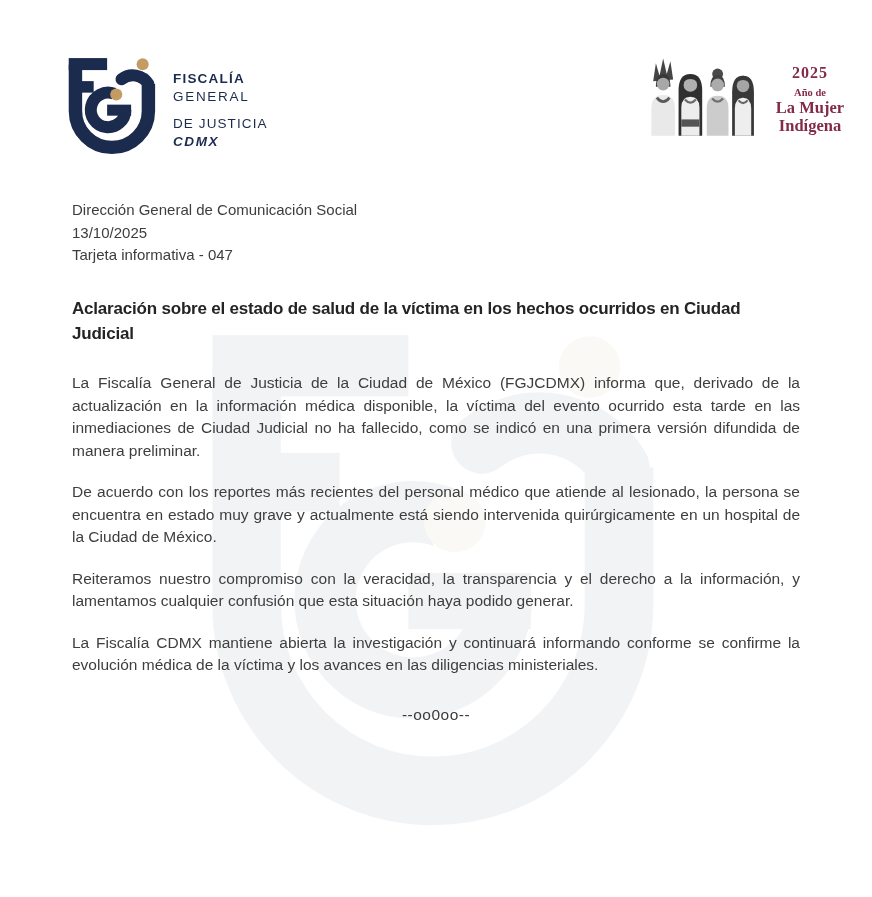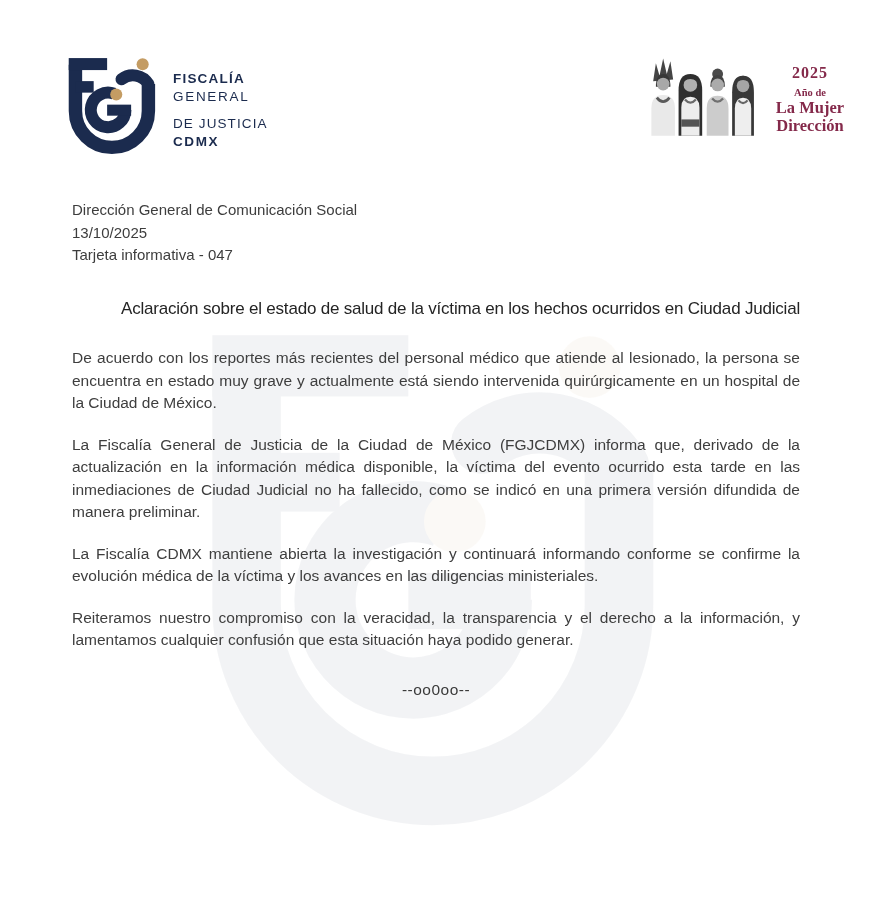--- a/index.html
+++ b/index.html
@@ -14,39 +14,39 @@
   .content{position:relative;z-index:1;}
 
   
   .brand{position:absolute;left:62px;top:57px;display:flex;gap:15px;}
   .brand-logo{width:96px;height:102px;flex:0 0 auto;}
   .brand-text{padding-top:13px;color:var(--navy,#1b2b4e);
               font-size:13.5px;line-height:17.5px;}
   .bt-bold{font-weight:bold;letter-spacing:1.2px;}
   .bt-reg{font-weight:normal;letter-spacing:1.7px;}
   .bt-reg2{font-weight:normal;letter-spacing:1.1px;margin-top:10px;}
-  .bt-cdmx{font-weight:bold;letter-spacing:1.6px;}
+  .bt-cdmx{font-weight:bold;letter-spacing:1.6px;font-style:italic;}
 
   
   .badge{position:absolute;left:645px;top:55px;display:flex;align-items:flex-start;}
   .badge-women{width:118px;height:88px;flex:0 0 auto;}
   .badge-text{width:90px;text-align:center;color:var(--maroon,#84294a);
               font-family:"Liberation Serif",serif;margin-top:5px;margin-left:2px;}
   .badge-year{font-size:16px;font-weight:bold;line-height:26px;letter-spacing:1px;}
   .badge-ano{font-size:10.5px;font-weight:bold;line-height:12px;margin-top:1px;}
   .badge-l{font-size:16.5px;font-weight:bold;line-height:18px;}
 
   
   .doc-head{position:absolute;top:199px;left:72px;width:728px;
             font-size:15px;line-height:22.5px;color:#3d3d3d;}
 
   
   .main{position:absolute;top:296px;left:72px;width:728px;
         font-size:15.5px;line-height:22.5px;color:#3e3e3e;}
-  .title{text-align:right;font-weight:normal;font-size:17px;line-height:25px;
+  .title{text-align:left;font-weight:bold;font-size:17px;line-height:25px;
          color:#242424;letter-spacing:-0.2px;margin:0 0 26px 0;}
   .main p{text-align:justify;margin:0 0 19px 0;}
   .endmark{text-align:center;margin-top:27px;color:#3a3a3a;letter-spacing:0.5px;}
 </style>
 </head>
 <body>
 
 <svg width="0" height="0" style="position:absolute" aria-hidden="true">
   <symbol id="fgj-sym" viewBox="0 0 100 106">
 
@@ -122,33 +122,33 @@
     </div>
 
     <div class="badge">
       <svg class="badge-women" viewBox="0 0 130 95">
         <use href="#women-sym"></use>
       </svg>
       <div class="badge-text">
         <div class="badge-year">2025</div>
         <div class="badge-ano">Año de</div>
         <div class="badge-l">La Mujer</div>
-        <div class="badge-l">Dirección</div>
+        <div class="badge-l">Indígena</div>
       </div>
     </div>
 
     <div class="doc-head">
       <div>Dirección General de Comunicación Social</div>
       <div>13/10/2025</div>
       <div>Tarjeta informativa - 047</div>
     </div>
 
     <div class="main">
       <h1 class="title">Aclaración sobre el estado de salud de la víctima en los hechos ocurridos en Ciudad Judicial</h1>
+      <p>La Fiscalía General de Justicia de la Ciudad de México (FGJCDMX) informa que, derivado de la actualización en la información médica disponible, la víctima del evento ocurrido esta tarde en las inmediaciones de Ciudad Judicial no ha fallecido, como se indicó en una primera versión difundida de manera preliminar.</p>
       <p>De acuerdo con los reportes más recientes del personal médico que atiende al lesionado, la persona se encuentra en estado muy grave y actualmente está siendo intervenida quirúrgicamente en un hospital de la Ciudad de México.</p>
-      <p>La Fiscalía General de Justicia de la Ciudad de México (FGJCDMX) informa que, derivado de la actualización en la información médica disponible, la víctima del evento ocurrido esta tarde en las inmediaciones de Ciudad Judicial no ha fallecido, como se indicó en una primera versión difundida de manera preliminar.</p>
+      <p>Reiteramos nuestro compromiso con la veracidad, la transparencia y el derecho a la información, y lamentamos cualquier confusión que esta situación haya podido generar.</p>
       <p>La Fiscalía CDMX mantiene abierta la investigación y continuará informando conforme se confirme la evolución médica de la víctima y los avances en las diligencias ministeriales.</p>
-      <p>Reiteramos nuestro compromiso con la veracidad, la transparencia y el derecho a la información, y lamentamos cualquier confusión que esta situación haya podido generar.</p>
       <div class="endmark">--oo0oo--</div>
     </div>
 
   </div>
 </div>
 
 </body></html>

